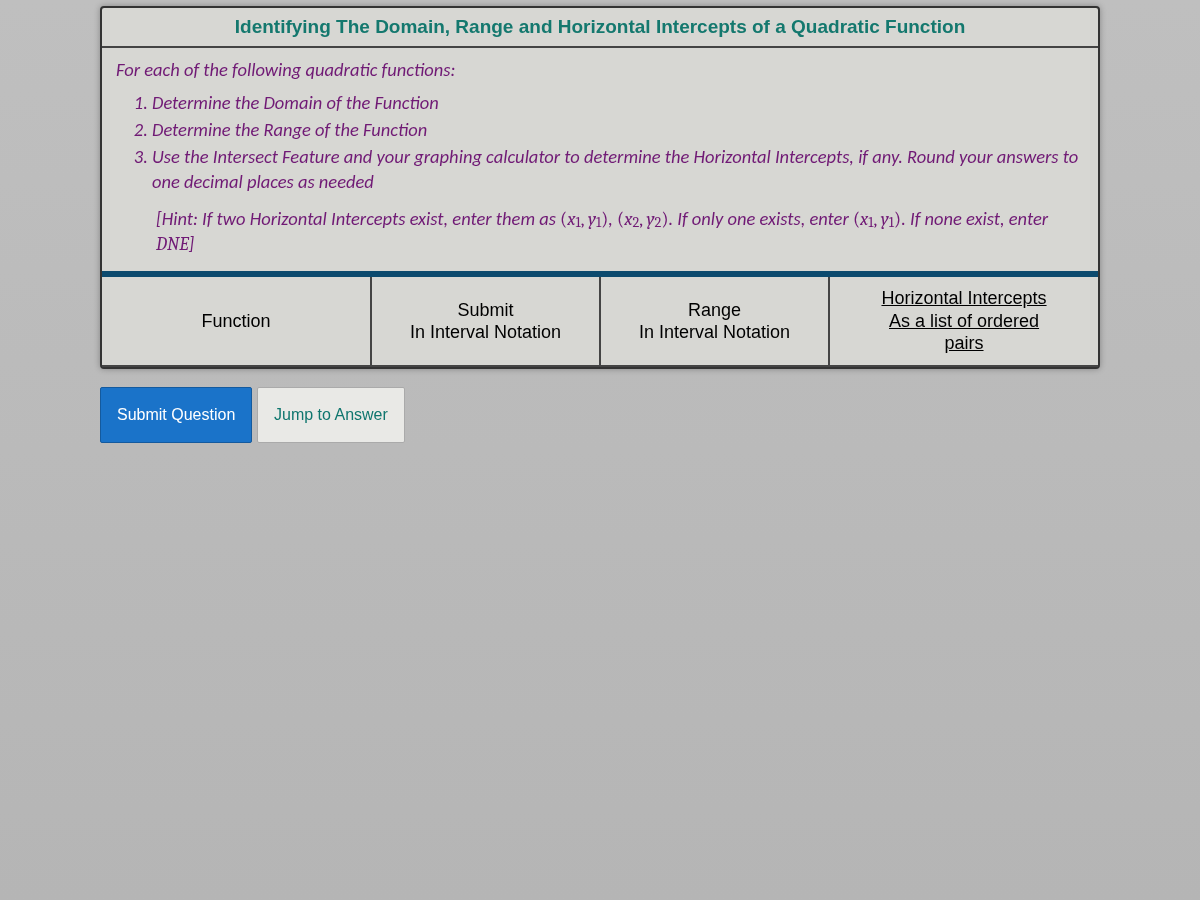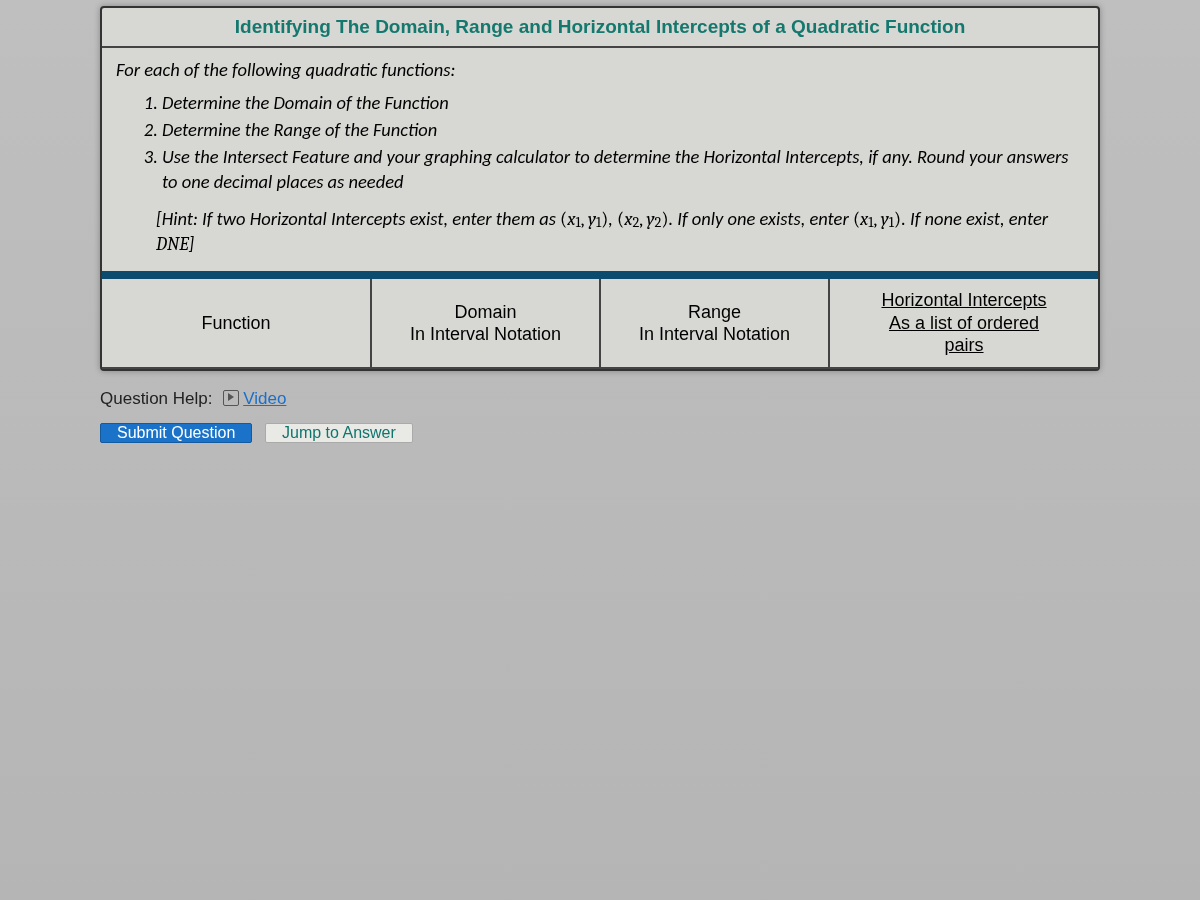--- a/index.html
+++ b/index.html
@@ -30,28 +30,28 @@
   text-align: center;
   padding: 8px 10px 8px 10px;
   border-bottom: 2px solid #444;
   font-weight: 600;
   color: #14786e;
   font-size: 19px;
 }
 .intro {
   padding: 10px 14px 14px 14px;
   font-style: italic;
-  color: #000000;
+  color: #701a75;
   font-family: "Calibri", "Trebuchet MS", sans-serif;
   font-size: 18.5px;
   line-height: 1.35;
-  border-bottom: 8px solid #0c4a6e;
+  border-bottom: 6px solid #0c4a6e;
 }
 .intro ol {
-  margin: 8px 0 12px 46px;
+  margin: 8px 0 12px 36px;
   padding: 0;
 }
 .intro ol li {
   margin: 2px 0;
 }
 .hint {
   margin-top: 4px;
   padding-left: 40px;
 }
 table.answers {
@@ -126,24 +126,24 @@
 .play-icon::after{
   content:"";
   position:absolute;
   left:4px; top:2.5px;
   border-left:6px solid #555;
   border-top:4px solid transparent;
   border-bottom:4px solid transparent;
 }
 .btn {
   display:inline-block;
-  padding:0 16px;
+  padding:18px 16px;
   font-size:16px;
   border-radius:2px;
-  margin-right:8px;
+  margin-right:0;
   cursor:pointer;
 }
 .btn-primary {
   background:#1a73c9;
   color:#fff;
   border:1px solid #145a9e;
 }
 .btn-secondary {
   background:#e9e9e6;
   color:#0f766e;
@@ -176,39 +176,35 @@
       <colgroup>
         <col style="width:27%">
         <col style="width:23%">
         <col style="width:23%">
         <col style="width:27%">
       </colgroup>
       <tbody>
           <tr>
         <th>Function</th>
         <th>
-          <span>Domain</span><br>
+          <span>Submit</span><br>
           <span>In Interval Notation</span>
         </th>
         <th>
           <span>Range</span><br>
           <span>In Interval Notation</span>
         </th>
         <th>
           <span>Horizontal Intercepts</span><br>
           <span>As a list of ordered</span><br>
           <span>pairs</span>
         </th>
       </tr>
 
     </tbody>
       </table>
   </div>
 
   <div class="below">
-    <div class="qhelp">
-      <span class="label">Question Help:</span>
-      <span class="play-icon"></span><a href="#">Video</a>
-    </div>
     <button class="btn btn-primary">Submit Question</button>
     <button class="btn btn-secondary">Jump to Answer</button>
   </div>
 </div>
 
 </body></html>

